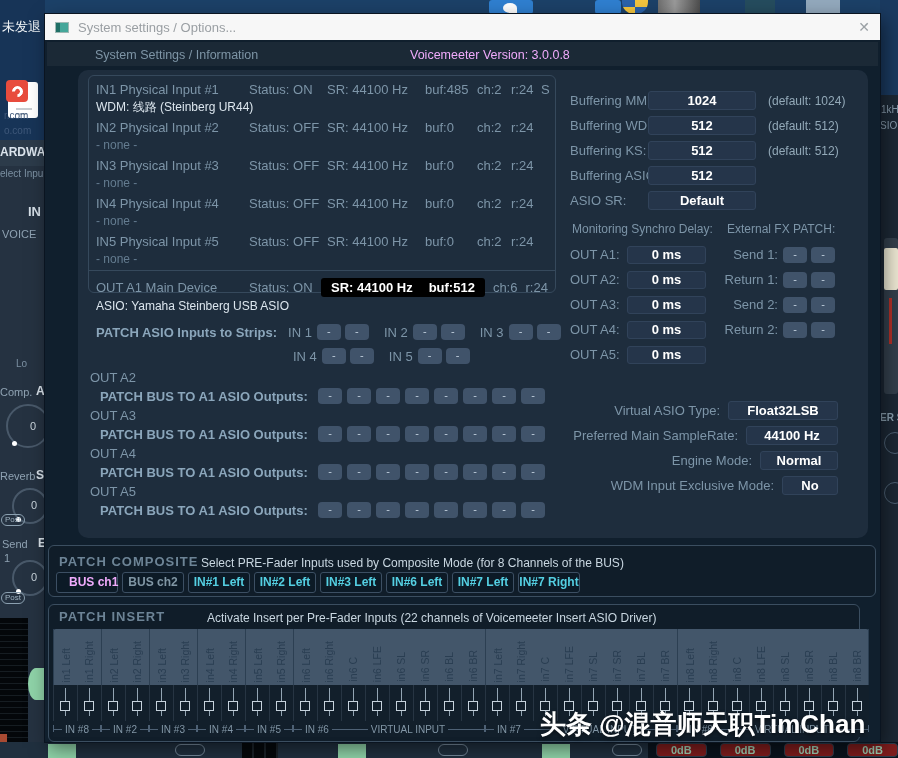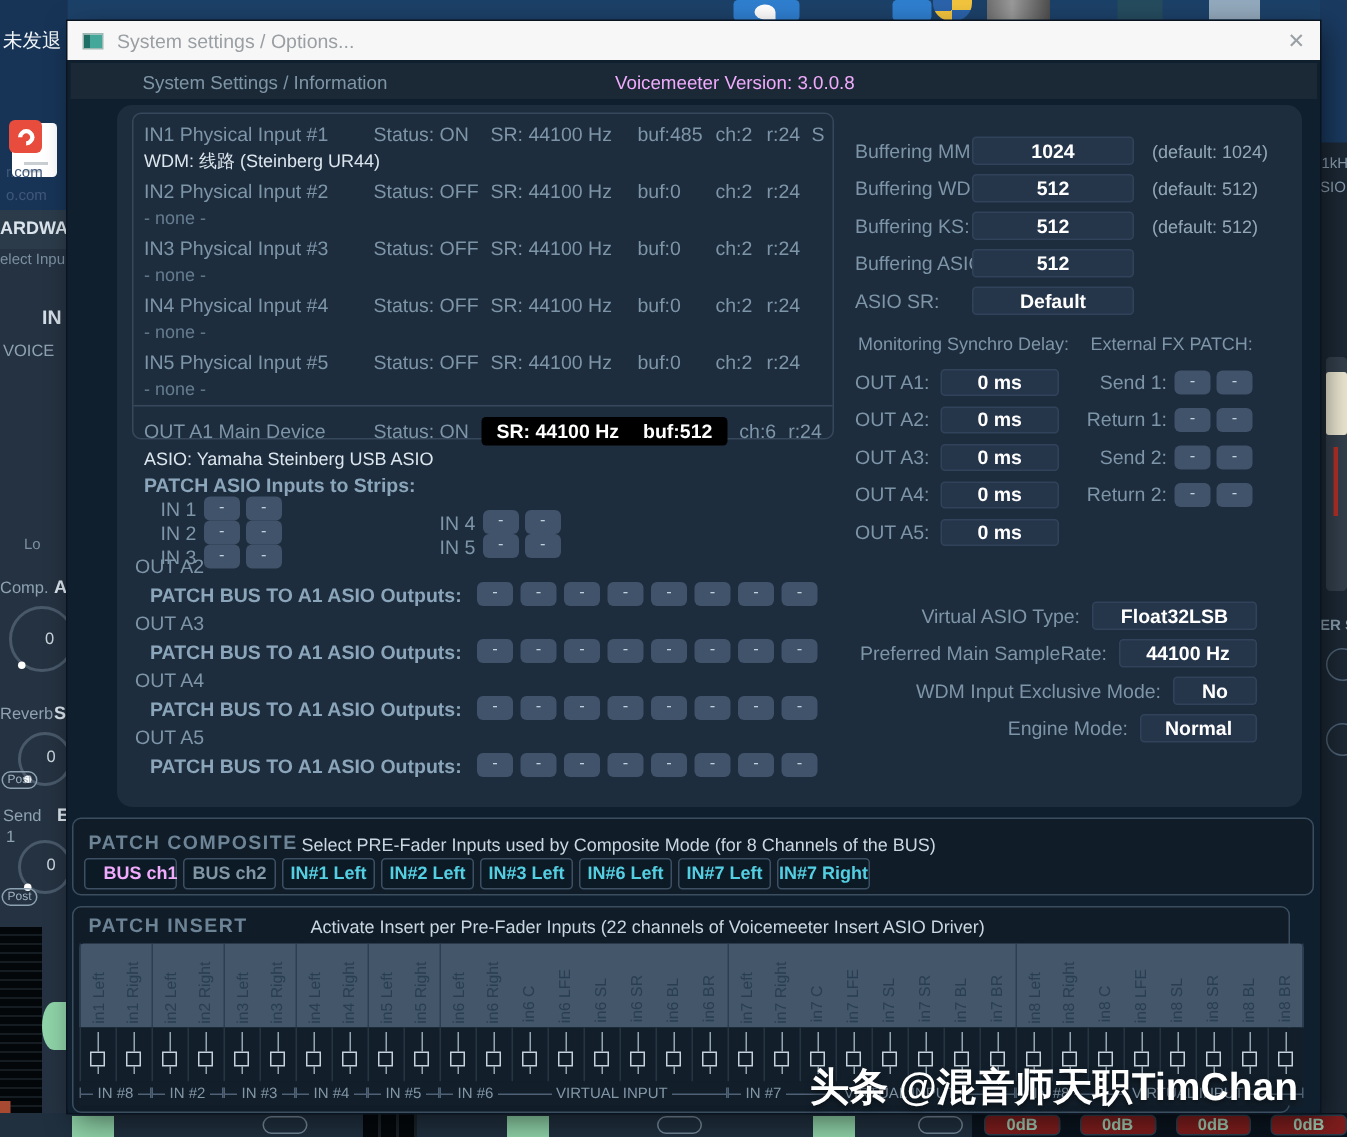--- a/index.html
+++ b/index.html
@@ -87,21 +87,21 @@
   .dev-row { display:flex; align-items:center; height:19px; color:#7d95a8; font-size:13px; }
   .dc { flex:0 0 auto; white-space:nowrap; }
   .name { width:153px; } .st { width:78px; } .srx { width:98px; } .bf { width:52px; } .chx { width:34px; } .rr { width:30px; } .ssx { flex:1; }
   .dev-sub { height:19px; color:#dce6ee; font-size:12px; line-height:17px; white-space:nowrap; }
   .dev-sub.dim { color:#647c90; }
   #outa1-row { display:flex; align-items:center; height:22px; margin-top:6px; color:#7d95a8; font-size:13px; }
   #outa1-name { width:153px; } #outa1-status { width:72px; }
   #outa1-hl { background:#000; border-radius:3px; color:#fff; font-weight:bold; font-size:13px; padding:2px 10px; display:flex; gap:16px; white-space:nowrap; }
   #outa1-ch { margin-left:8px; } #outa1-r { margin-left:8px; }
   #outa1-sub { height:18px; color:#dce6ee; font-size:12px; line-height:16px; }
-  .pa-line { display:flex; align-items:flex-start; height:24px;flex-direction:column; }
+  .pa-line { display:flex; align-items:flex-end; height:24px; }
   .pa-label { color:#8ba6bb; font-weight:bold; font-size:13px; white-space:nowrap; }
   .pa-grp { display:flex; align-items:center; margin-left:11px; }
   .pa-g { color:#7d95a8; font-size:13px; margin-right:5px; white-space:nowrap; }
   .dash { width:24px; height:16px; background:#40536a; border-radius:4px; color:#c2d1de; font-size:11px; line-height:15px; text-align:center; margin-right:4px; flex:0 0 auto; }
   .pa2 { margin-left:186px; }
 
   #bus-blocks { left:2px; top:300px; width:480px; }
   .bus-blk { margin-bottom:1px; }
   .bus-name { color:#7d95a8; font-size:13px; height:15px; padding-left:10px; }
   .bus-line { display:flex; align-items:center; height:22px; padding-left:20px; }
@@ -499,26 +499,26 @@
         <div id="options-rows">
             <div class="opt-row">
               <span class="opt-label">Virtual ASIO Type:</span>
               <div class="vbox" style="width: 110px;">Float32LSB</div>
             </div>
             <div class="opt-row">
               <span class="opt-label">Preferred Main SampleRate:</span>
               <div class="vbox" style="width: 92px;">44100 Hz</div>
             </div>
             <div class="opt-row">
+              <span class="opt-label">Engine Mode:</span>
+              <div class="vbox" style="width: 78px;">Normal</div>
+            </div>
+            <div class="opt-row">
               <span class="opt-label">WDM Input Exclusive Mode:</span>
               <div class="vbox" style="width: 56px;">No</div>
-            </div>
-            <div class="opt-row">
-              <span class="opt-label">Engine Mode:</span>
-              <div class="vbox" style="width: 78px;">Normal</div>
             </div>
           </div>
       </div>
     </div>
 
     <div class="abs sect-panel" id="composite-panel">
       <div class="sect-title">PATCH COMPOSITE</div>
       <div class="sect-desc">Select PRE-Fader Inputs used by Composite Mode (for 8 Channels of the BUS)</div>
       <div id="composite-buttons">
           <div class="comp-btn" style="color: #f0abfc; padding-left: 12px;">BUS ch1</div>

